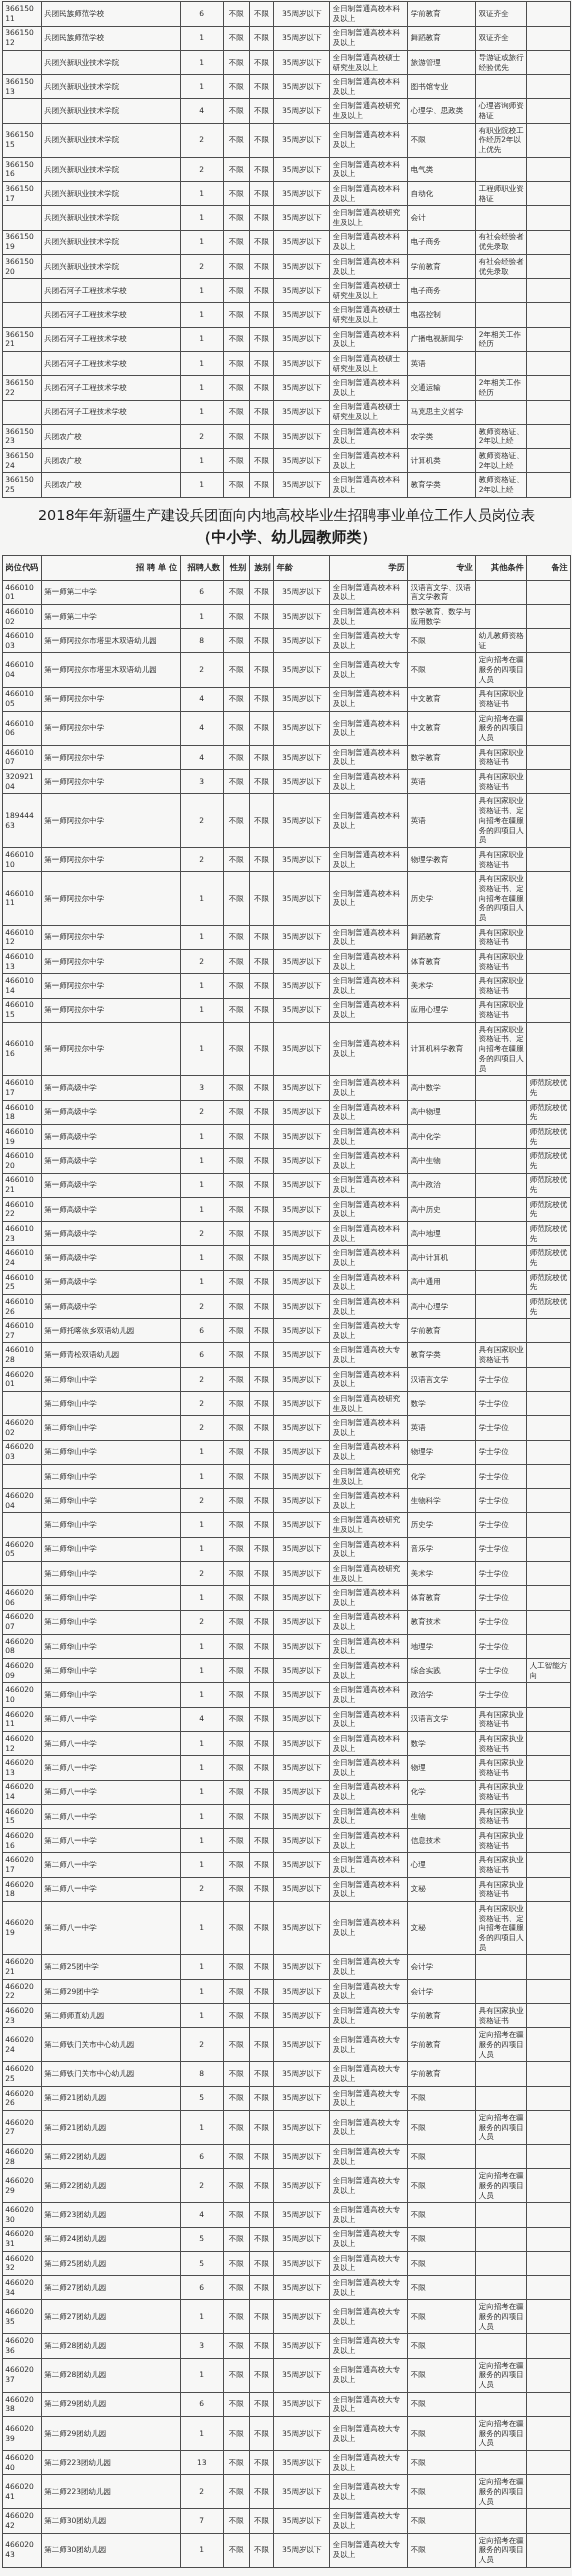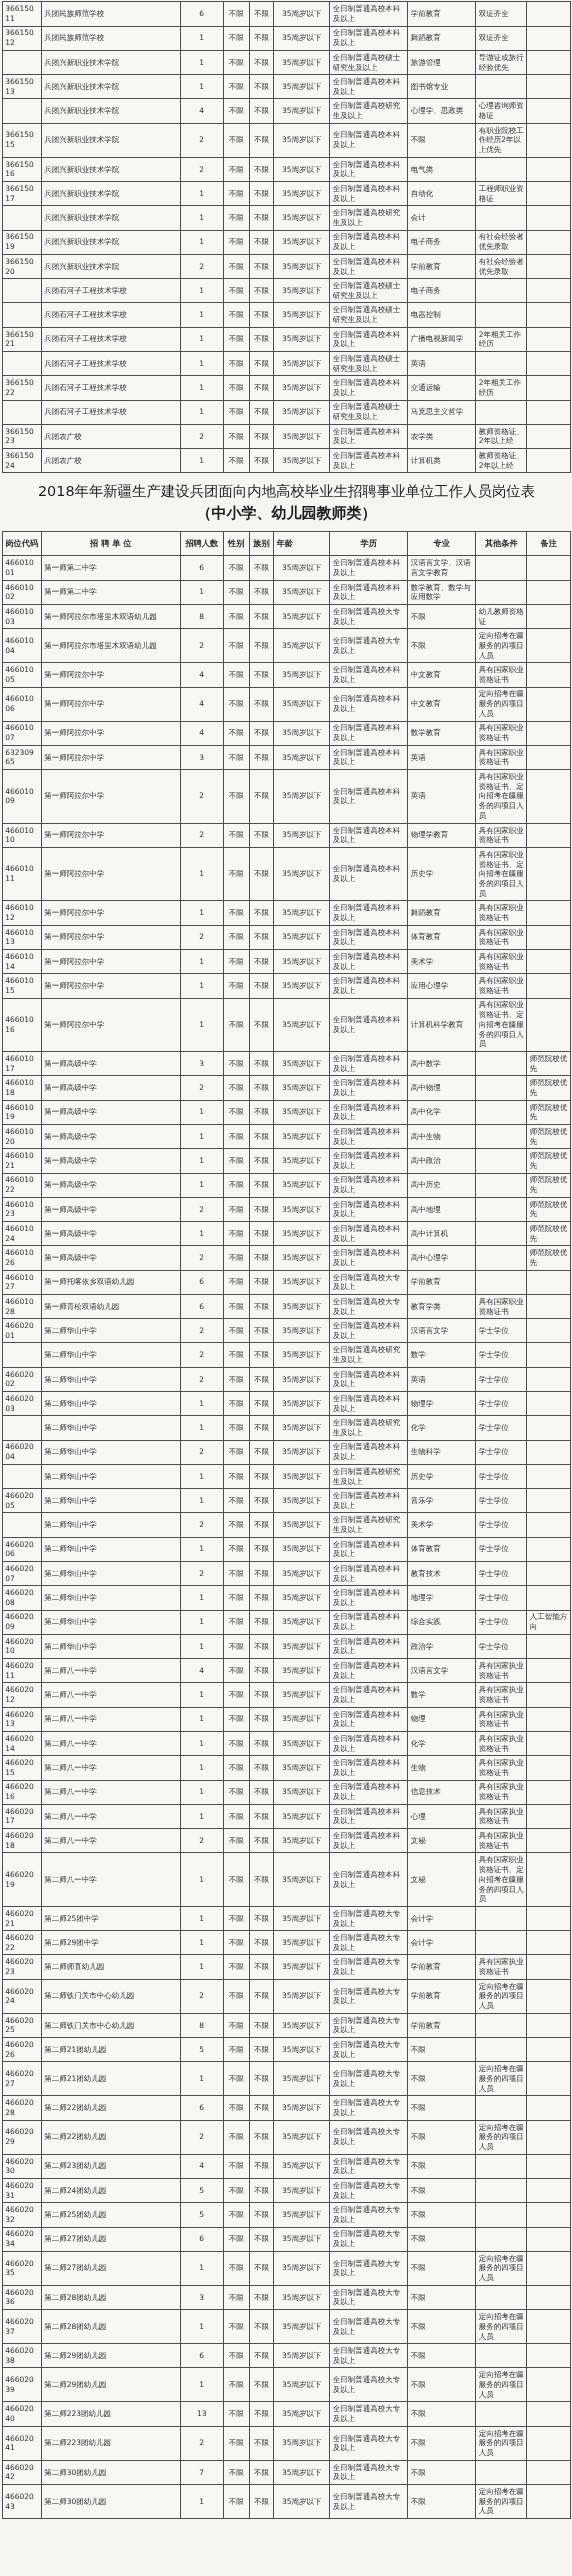--- a/index.html
+++ b/index.html
@@ -23,21 +23,21 @@
     line-height:1.3;
     padding:1.9px 2.5px;
     vertical-align:middle;
     word-break:break-all;
     overflow:hidden;
     font-weight:normal;
   }
   table.jobs th{
     font-weight:bold;
     font-size:8.2px;
-    text-align:center;
+    text-align:right;
     height:20px;
   }
   table.jobs th.h-age{text-align:left;}
   td.c-code{text-align:left;padding-left:1.9px;}
   td.c-unit{text-align:left;}
   td.c-count,td.c-gender,td.c-ethnic,td.c-age{text-align:center;}
   td.c-degree,td.c-major,td.c-other,td.c-note{text-align:left;}
   tr.r{min-height:24px;}
   table.jobs td{height:19px;}
   .title-block{
@@ -296,20 +296,32 @@
           <td class="c-unit">兵团农广校</td>
           <td class="c-count">1</td>
           <td class="c-gender">不限</td>
           <td class="c-ethnic">不限</td>
           <td class="c-age">35周岁以下</td>
           <td class="c-degree">全日制普通高校本科及以上</td>
           <td class="c-major">计算机类</td>
           <td class="c-other">教师资格证、2年以上经</td>
           <td class="c-note"></td>
         </tr>
+        <tr class="r">
+          <td class="c-code">36615025</td>
+          <td class="c-unit">兵团农广校</td>
+          <td class="c-count">1</td>
+          <td class="c-gender">不限</td>
+          <td class="c-ethnic">不限</td>
+          <td class="c-age">35周岁以下</td>
+          <td class="c-degree">全日制普通高校本科及以上</td>
+          <td class="c-major">教育学类</td>
+          <td class="c-other">教师资格证、2年以上经</td>
+          <td class="c-note"></td>
+        </tr>
       </tbody>
   </table>
 
   <div class="title-block">
     <div class="title-line1">2018年年新疆生产建设兵团面向内地高校毕业生招聘事业单位工作人员岗位表</div>
     <div class="title-line2">（中小学、幼儿园教师类）</div>
   </div>
 
   <table class="jobs">
     <colgroup>
@@ -417,33 +429,33 @@
           <td class="c-count">4</td>
           <td class="c-gender">不限</td>
           <td class="c-ethnic">不限</td>
           <td class="c-age">35周岁以下</td>
           <td class="c-degree">全日制普通高校本科及以上</td>
           <td class="c-major">数学教育</td>
           <td class="c-other">具有国家职业资格证书</td>
           <td class="c-note"></td>
         </tr>
         <tr class="r">
-          <td class="c-code">63230965</td>
+          <td class="c-code">32092104</td>
           <td class="c-unit">第一师阿拉尔中学</td>
           <td class="c-count">3</td>
           <td class="c-gender">不限</td>
           <td class="c-ethnic">不限</td>
           <td class="c-age">35周岁以下</td>
           <td class="c-degree">全日制普通高校本科及以上</td>
           <td class="c-major">英语</td>
           <td class="c-other">具有国家职业资格证书</td>
           <td class="c-note"></td>
         </tr>
         <tr class="r">
-          <td class="c-code">46601009</td>
+          <td class="c-code">18944463</td>
           <td class="c-unit">第一师阿拉尔中学</td>
           <td class="c-count">2</td>
           <td class="c-gender">不限</td>
           <td class="c-ethnic">不限</td>
           <td class="c-age">35周岁以下</td>
           <td class="c-degree">全日制普通高校本科及以上</td>
           <td class="c-major">英语</td>
           <td class="c-other">具有国家职业资格证书、定向招考在疆服务的四项目人员</td>
           <td class="c-note"></td>
         </tr>
@@ -617,20 +629,32 @@
         </tr>
         <tr class="r">
           <td class="c-code">46601024</td>
           <td class="c-unit">第一师高级中学</td>
           <td class="c-count">1</td>
           <td class="c-gender">不限</td>
           <td class="c-ethnic">不限</td>
           <td class="c-age">35周岁以下</td>
           <td class="c-degree">全日制普通高校本科及以上</td>
           <td class="c-major">高中计算机</td>
+          <td class="c-other"></td>
+          <td class="c-note">师范院校优先</td>
+        </tr>
+        <tr class="r">
+          <td class="c-code">46601025</td>
+          <td class="c-unit">第一师高级中学</td>
+          <td class="c-count">1</td>
+          <td class="c-gender">不限</td>
+          <td class="c-ethnic">不限</td>
+          <td class="c-age">35周岁以下</td>
+          <td class="c-degree">全日制普通高校本科及以上</td>
+          <td class="c-major">高中通用</td>
           <td class="c-other"></td>
           <td class="c-note">师范院校优先</td>
         </tr>
         <tr class="r">
           <td class="c-code">46601026</td>
           <td class="c-unit">第一师高级中学</td>
           <td class="c-count">2</td>
           <td class="c-gender">不限</td>
           <td class="c-ethnic">不限</td>
           <td class="c-age">35周岁以下</td>

